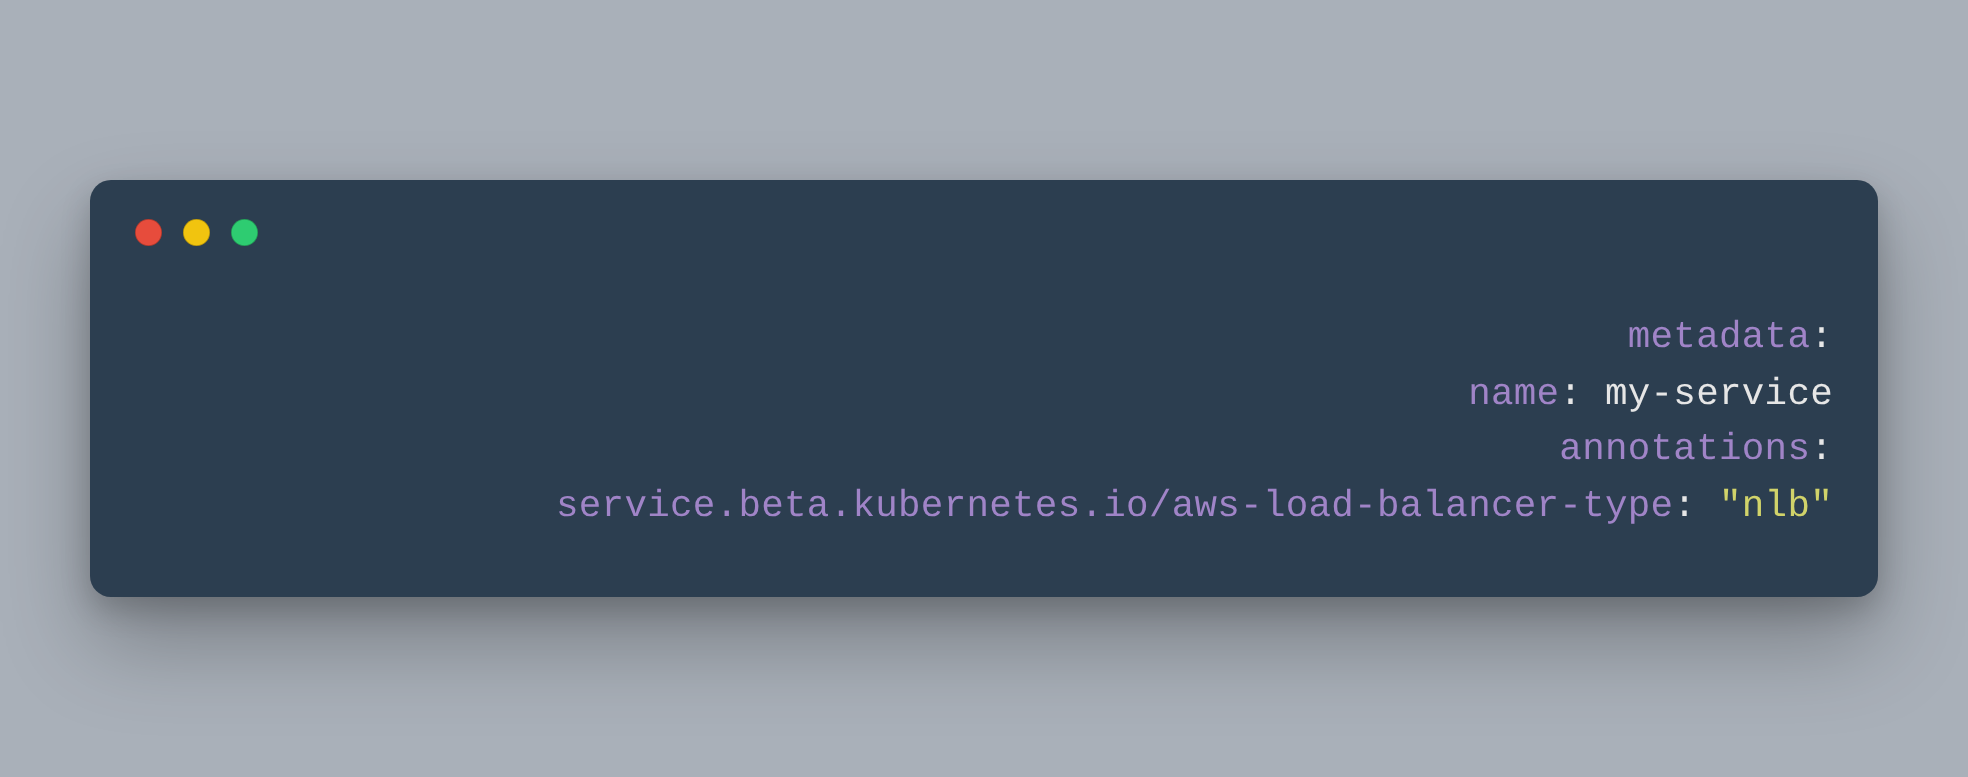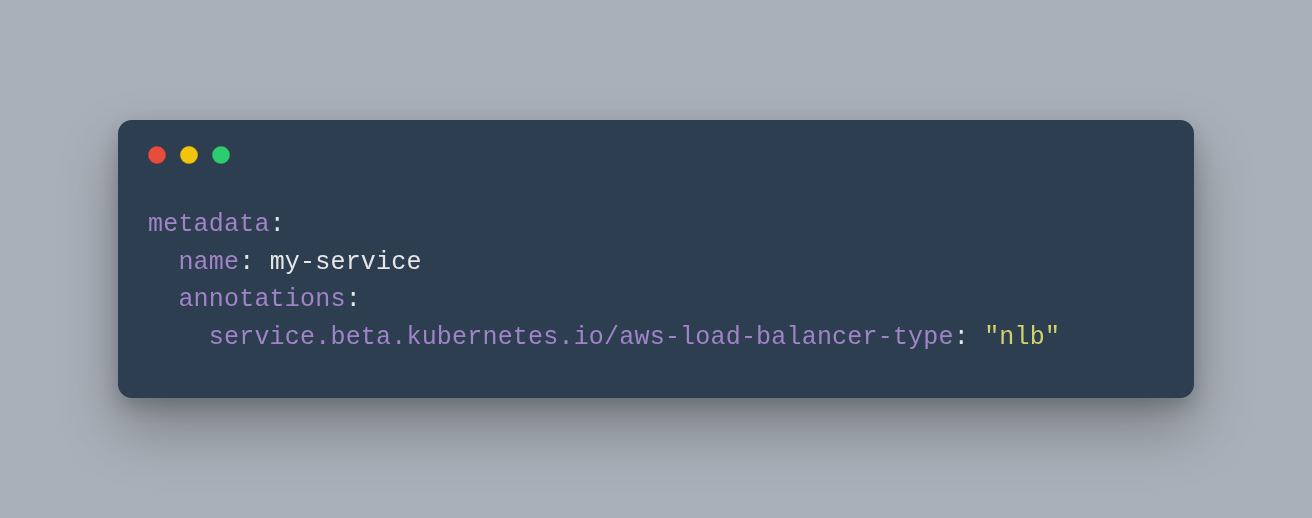--- a/index.html
+++ b/index.html
@@ -10,25 +10,26 @@
     body {
       width: 1312px;
       height: 518px;
       background: #a9b0b9;
       display: flex;
       align-items: center;
       justify-content: center;
       font-family: ui-monospace, "SF Mono", Menlo, Monaco, Consolas, "Courier New", monospace;
     }
     .window {
-      width: 1076px;
+      width: 1192px;
       background: #2c3e50;
       border-radius: 14px;
       box-shadow: 0 30px 60px rgba(0,0,0,0.28), 0 8px 20px rgba(0,0,0,0.18);
       padding-bottom: 42px;
+      text-align: right;
     }
     .titlebar {
       display: flex;
       align-items: center;
       gap: 14px;
       padding: 26px 30px 0 30px;
     }
     .dot {
       width: 18px;
       height: 18px;

